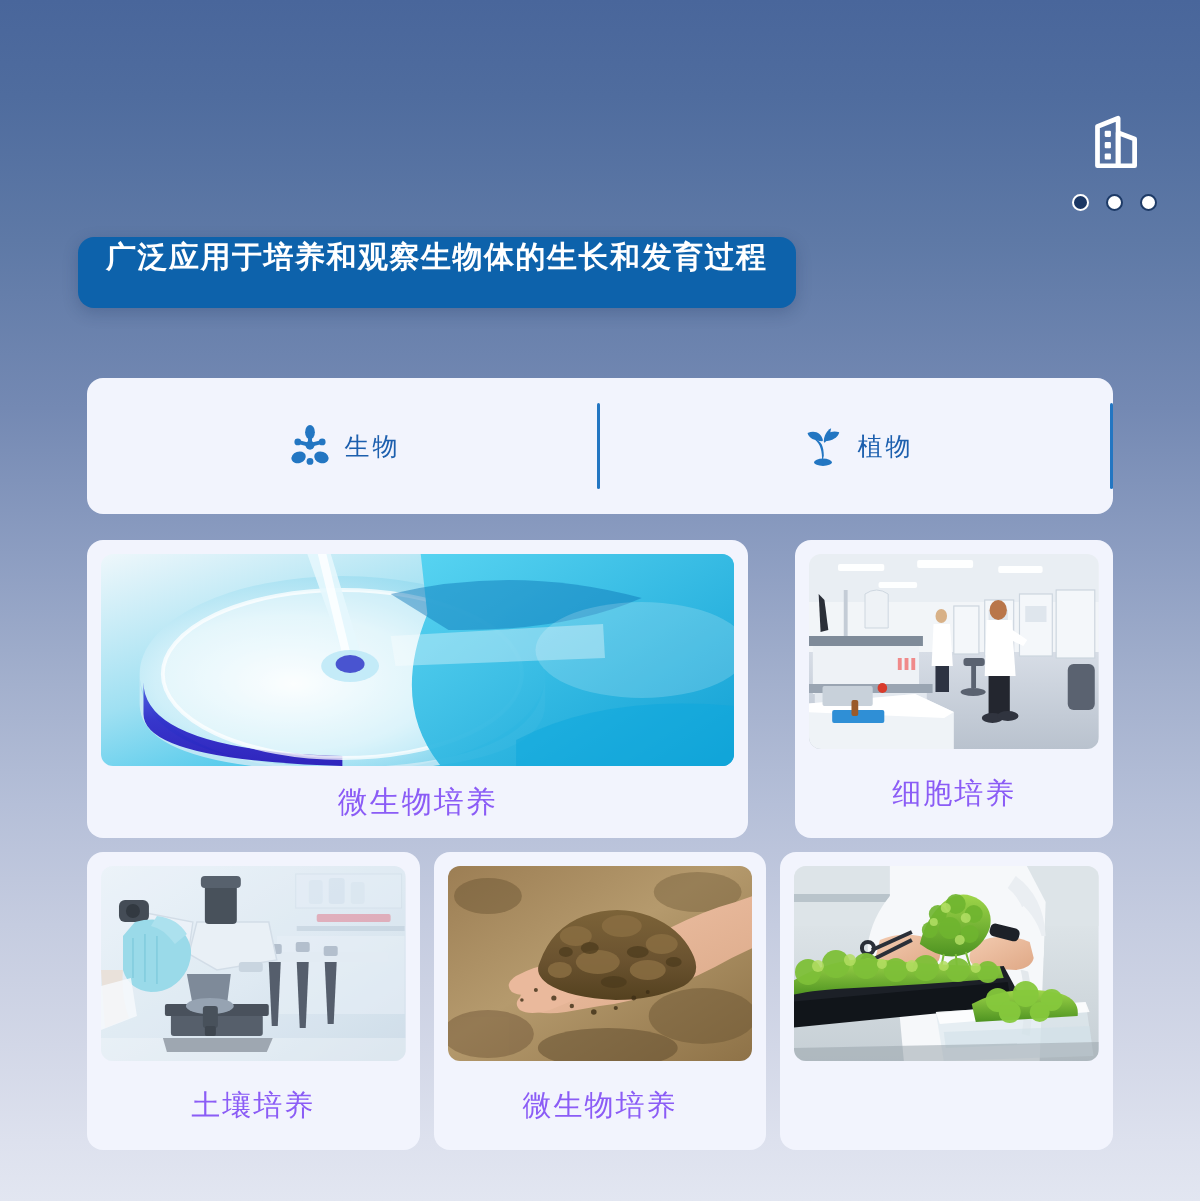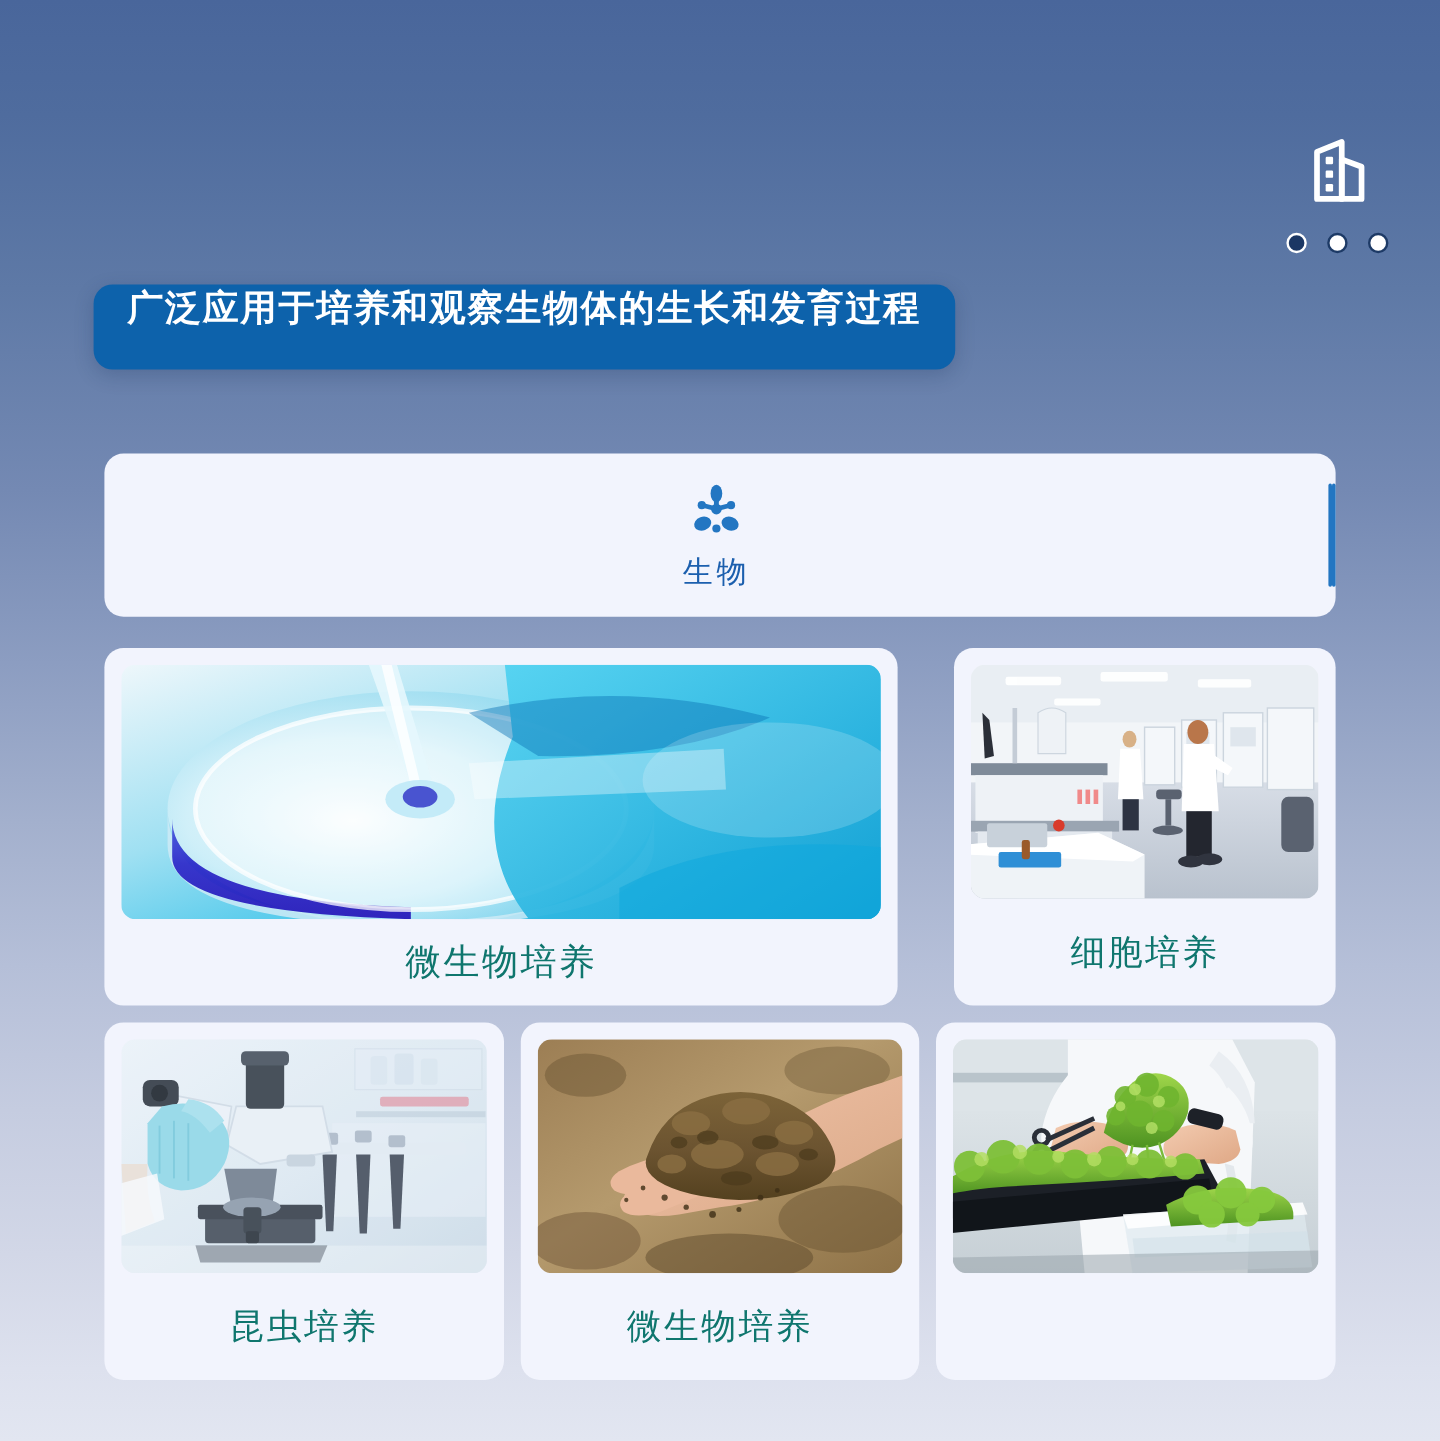--- a/index.html
+++ b/index.html
@@ -115,21 +115,21 @@
     height: 136px;
     background: #f2f4fd;
     border-radius: 16px;
     display: flex;
     align-items: center;
   }
   .cat {
     flex: 1 1 0;
     height: 100%;
     display: flex;
-    flex-direction: column;
+    flex-direction: row;
     align-items: center;
     justify-content: center;
     gap: 9px;
   }
   .cat-icon { height: 52px; display: flex; align-items: flex-end; }
   .cat-icon svg { display: block; }
   .cat-label {
     font-size: 25px;
     color: #1c5fae;
     letter-spacing: 3px;
@@ -174,21 +174,21 @@
   .card.wide  .thumb { height: 212px; }
   .card.small .thumb { height: 195px; }
   .card.third .thumb { height: 195px; }
 
   .card-label {
     flex: 1 1 auto;
     display: flex;
     align-items: center;
     justify-content: center;
     font-size: 29px;
-    color: #0f766e;
+    color: #8b5cf6;
     letter-spacing: 2px;
   }
   .card.wide .card-label { font-size: 30px; }
 
   .thumb svg { display: block; width: 100%; height: 100%; }
 </style>
 </head>
 <body>
 
 <div class="page">
@@ -236,20 +236,34 @@
             <rect x="18" y="27" width="16" height="4.6" rx="2.3" transform="rotate(14 26 29)"></rect>
             <rect x="30" y="27" width="16" height="4.6" rx="2.3" transform="rotate(-14 38 29)"></rect>
           </g>
         </svg>
       </span>
       <span class="cat-label">生物</span>
     </div>
 
     <span class="cat-div"></span>
 
+    <div class="cat">
+      <span class="cat-icon">
+        <svg width="52" height="52" viewBox="0 0 64 64" aria-hidden="true">
+          <g fill="#2376c2">
+            <path d="M31 52 C31 38 29 30 22 24 C30 25 33 33 33 44 Z"></path>
+            <path d="M31 26 C22 26 14 22 13 16 C22 12 30 16 32 25 Z"></path>
+            <path d="M34 26 C43 26 51 21 52 15 C43 12 35 16 33 25 Z"></path>
+            <path d="M33 27 C33 20 36 13 42 10 C41 18 38 24 34 28 Z"></path>
+            <ellipse cx="32" cy="52" rx="11" ry="4.5"></ellipse>
+          </g>
+        </svg>
+      </span>
+      <span class="cat-label">植物</span>
+    </div>
 
     <span class="cat-div"></span>
 
 
   </div>
 
   <div class="grid">
 
     <div class="row">
 
@@ -441,21 +455,21 @@
                 <path d="M32 72 L32 112"></path>
                   <path d="M44 68 L44 116"></path>
                   <path d="M56 70 L56 118"></path>
               </g>
             </g>
 
             <rect x="0" y="172" width="305" height="23" fill="#ffffff" opacity=".35"></rect>
             <rect x="0" y="0" width="305" height="195" fill="#cfe0ee" opacity=".18"></rect>
           </svg>
         </div>
-        <div class="card-label">昆虫培养</div>
+        <div class="card-label">土壤培养</div>
       </div>
 
       <div class="card third">
         <div class="thumb">
           <svg viewBox="0 0 305 195" preserveAspectRatio="none" aria-hidden="true">
             <defs>
               <linearGradient id="soil-bg" x1="0" y1="0" x2="1" y2="1">
                 <stop offset="0%" stop-color="#9c7e54"></stop>
                 <stop offset="45%" stop-color="#b59a6d"></stop>
                 <stop offset="100%" stop-color="#8e7247"></stop>

